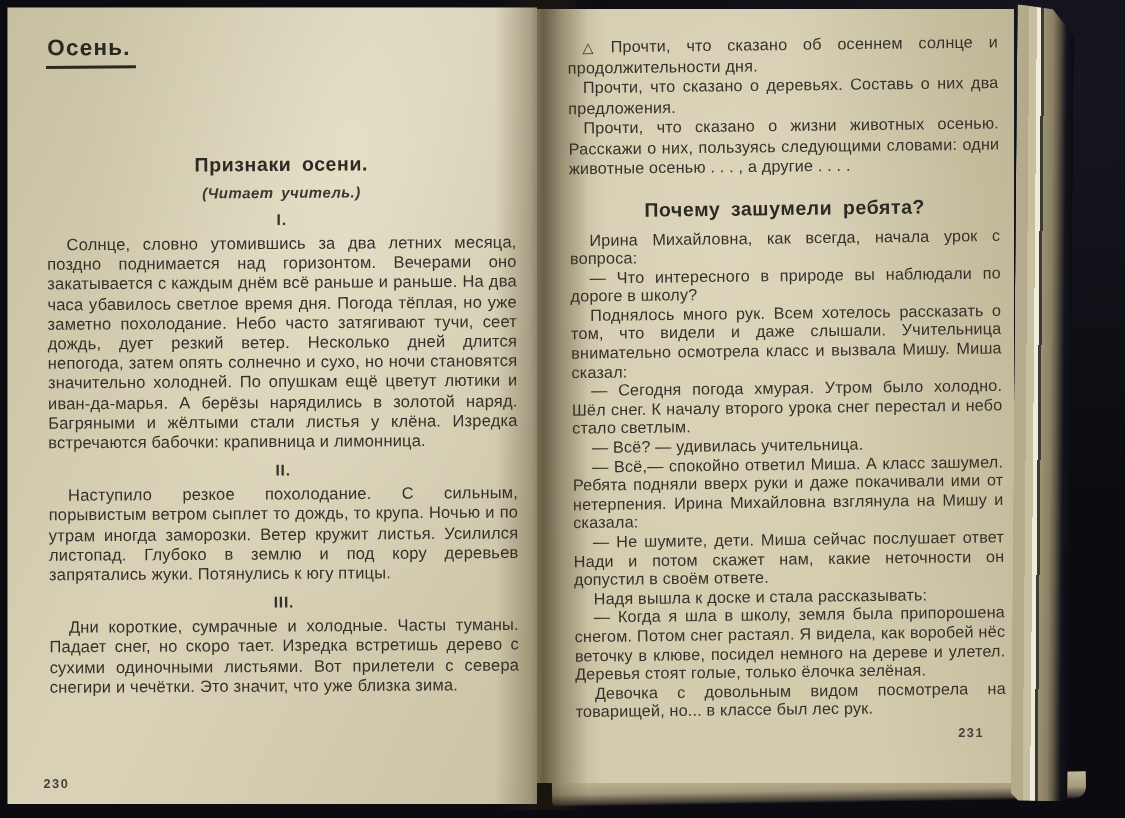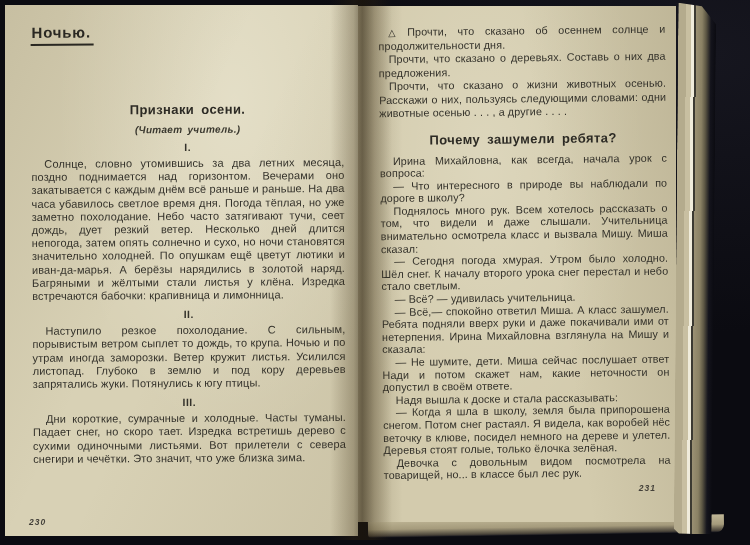--- a/index.html
+++ b/index.html
@@ -54,34 +54,34 @@
   .subtitle{margin-top:7px;text-align:center;font-style:italic;font-weight:bold;
     font-size:10px;letter-spacing:0.3px;word-spacing:2px;color:#3a382f;}
   .numeral{text-align:center;font-size:10.5px;font-weight:bold;color:#34322b;
     margin:6px 0 4px 0;letter-spacing:0.5px;}
   p.body{margin:0;font-size:11px;line-height:13.2px;text-align:justify;
     text-indent:13px;letter-spacing:0.12px;color:#33312a;}
   .page-right p.body{font-size:10.8px;line-height:12.6px;}
   .exercise p.body{line-height:13.5px;text-indent:10px;}
   .tri{margin-right:4px;font-size:9.5px;position:relative;top:-0.5px;}
   .sect-right{margin:12px 0 7px 0;}
-  .pagenum{position:absolute;font-size:8.5px;font-weight:bold;color:#44413a;letter-spacing:1px;font-style:italic;}
+  .pagenum{position:absolute;font-size:8.5px;font-weight:bold;color:#44413a;letter-spacing:1px;}
   .pn-left{left:24px;top:512px;}
   .pn-right{right:20px;top:477px;}
 </style>
 </head>
 <body>
 
 <div class="photo">
 
   <div class="bottom-edge"></div>
 
   <div class="page page-left">
     <div class="content content-left">
-      <div class="chapter">Ночью.</div>
+      <div class="chapter">Осень.</div>
       <div class="sect sect-left">Признаки осени.</div>
       <div class="subtitle">(Читает учитель.)</div>
 
       <div class="numeral">I.</div>
       <p class="body">Солнце, словно утомившись за два летних месяца, поздно поднимается над горизонтом. Вечерами оно закатывается с каждым днём всё раньше и раньше. На два часа убавилось светлое время дня. Погода тёплая, но уже заметно похолодание. Небо часто затягивают тучи, сеет дождь, дует резкий ветер. Несколько дней длится непогода, затем опять солнечно и сухо, но ночи становятся значительно холодней. По опушкам ещё цветут лютики и иван-да-марья. А берёзы нарядились в золотой наряд. Багряными и жёлтыми стали листья у клёна. Изредка встречаются бабочки: крапивница и лимонница.</p>
 
       <div class="numeral">II.</div>
       <p class="body">Наступило резкое похолодание. С сильным, порывистым ветром сыплет то дождь, то крупа. Ночью и по утрам иногда заморозки. Ветер кружит листья. Усилился листопад. Глубоко в землю и под кору деревьев запрятались жуки. Потянулись к югу птицы.</p>
 
       <div class="numeral">III.</div>

